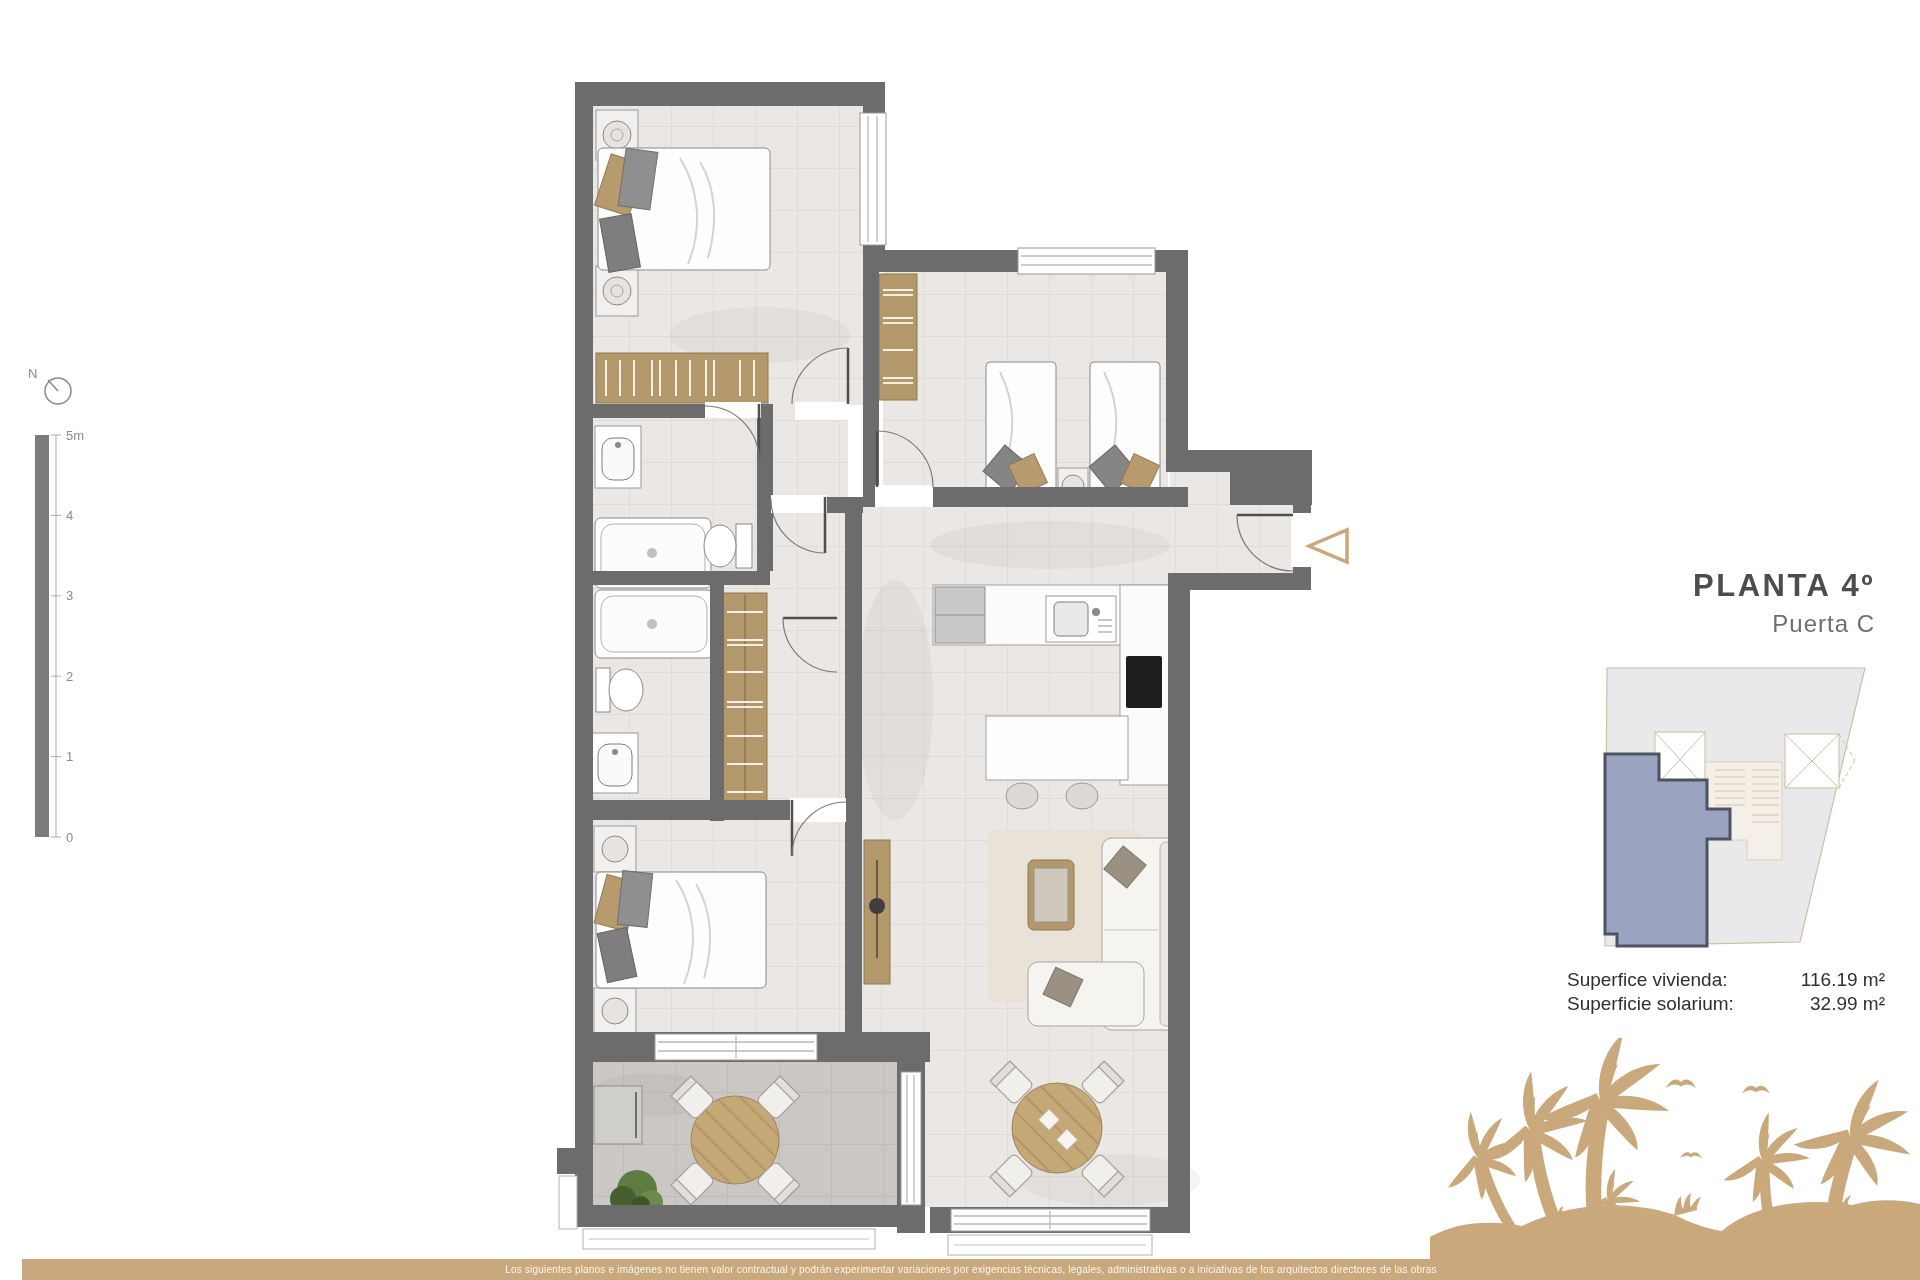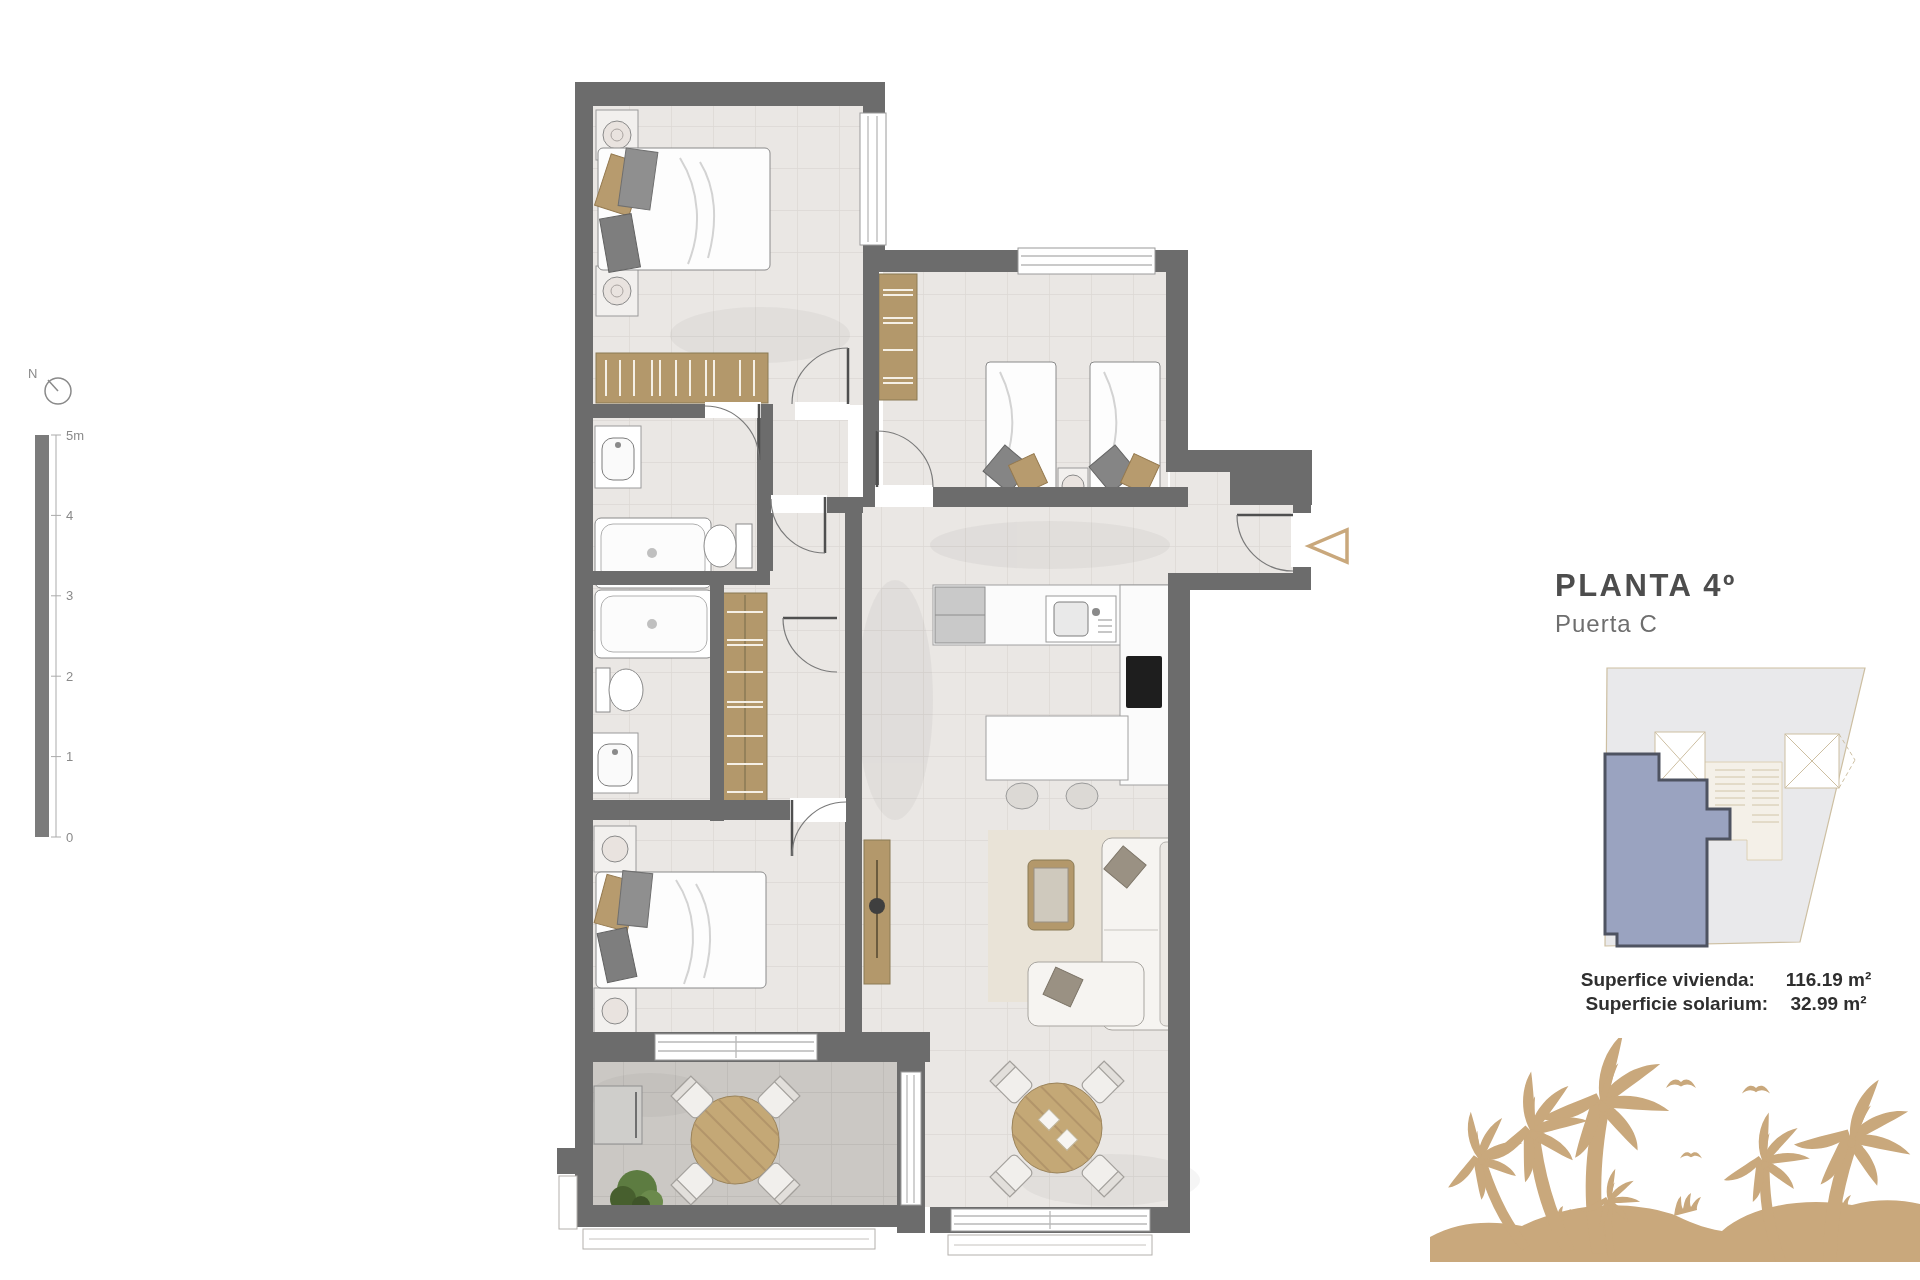--- a/index.html
+++ b/index.html
@@ -1,24 +1,24 @@
 <!DOCTYPE html>
 <html><head>
 <meta charset="utf-8">
 <style>
   html,body{margin:0;padding:0;background:#ffffff;}
   .canvas{position:relative;width:1920px;height:1280px;background:#ffffff;overflow:hidden;
           font-family:"Liberation Sans",sans-serif;}
   .abs{position:absolute;}
   
-  .title-block{left:1555px;top:568px;width:320px;text-align:left;}
+  .title-block{left:1555px;top:568px;width:320px;text-align:right;}
   .title-block h1{margin:0;font-size:31px;font-weight:bold;color:#4d4d4d;letter-spacing:2.5px;}
   .title-block .subtitle{margin-top:6px;font-size:24px;color:#6e6e6e;letter-spacing:1px;}
   .surfaces{left:1567px;top:968px;width:318px;font-size:19px;color:#2f2f2f;line-height:23px;}
-  .surf-row{display:flex;justify-content:center;margin-bottom:1px;font-weight:bold;}
+  .surf-row{display:flex;justify-content:space-between;margin-bottom:1px;}
   .surf-row .lbl{width:205px;}
   .surf-row .val{text-align:right;white-space:nowrap;}
   
   .footer-bar{left:22px;right:0;bottom:0;height:21px;background:#c8a87c;display:flex;
               align-items:center;justify-content:center;}
   .footer-bar p{margin:0;font-size:10px;color:#fdf7ec;letter-spacing:.2px;}
   svg{display:block;}
 </style>
 </head>
 <body>
@@ -458,14 +458,17 @@
     <use href="#palm" transform="translate(100,92) rotate(-12)"></use>
     <use href="#palm" transform="translate(48,120) rotate(-22) scale(0.8)"></use>
     <use href="#palm" transform="translate(178,162) scale(0.55)"></use>
     <use href="#palm" transform="translate(332,122) rotate(-5) scale(0.82)"></use>
     <use href="#palm" transform="translate(420,98) rotate(14) scale(1.08)"></use>
     <use href="#bird" transform="translate(236,44) scale(1.5)"></use>
     <use href="#bird" transform="translate(312,50) scale(1.4)"></use>
     <use href="#bird" transform="translate(250,116) scale(1.1)"></use>
   </svg>
 
+  <div class="abs footer-bar">
+    <p>Los siguientes planos e imágenes no tienen valor contractual y podrán experimentar variaciones por exigencias técnicas, legales, administrativas o a iniciativas de los arquitectos directores de las obras</p>
+  </div>
 
 </div>
 
 </body></html>

